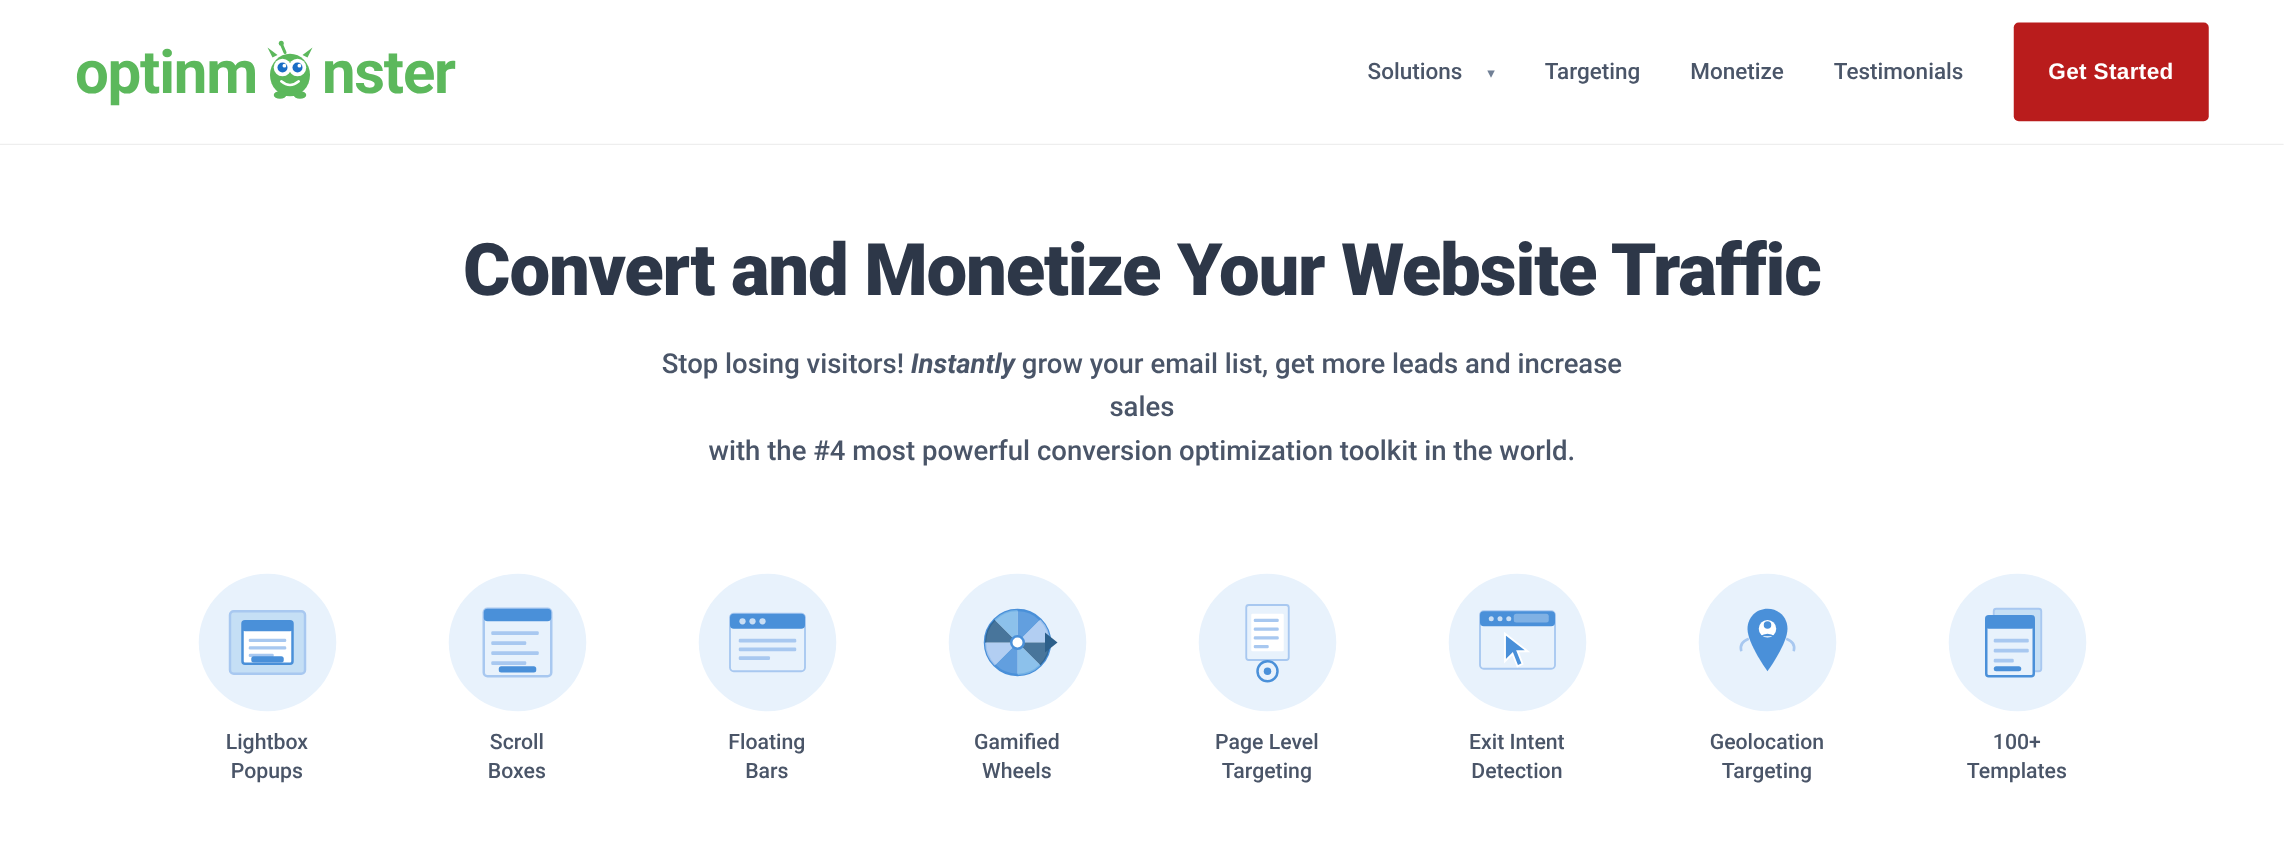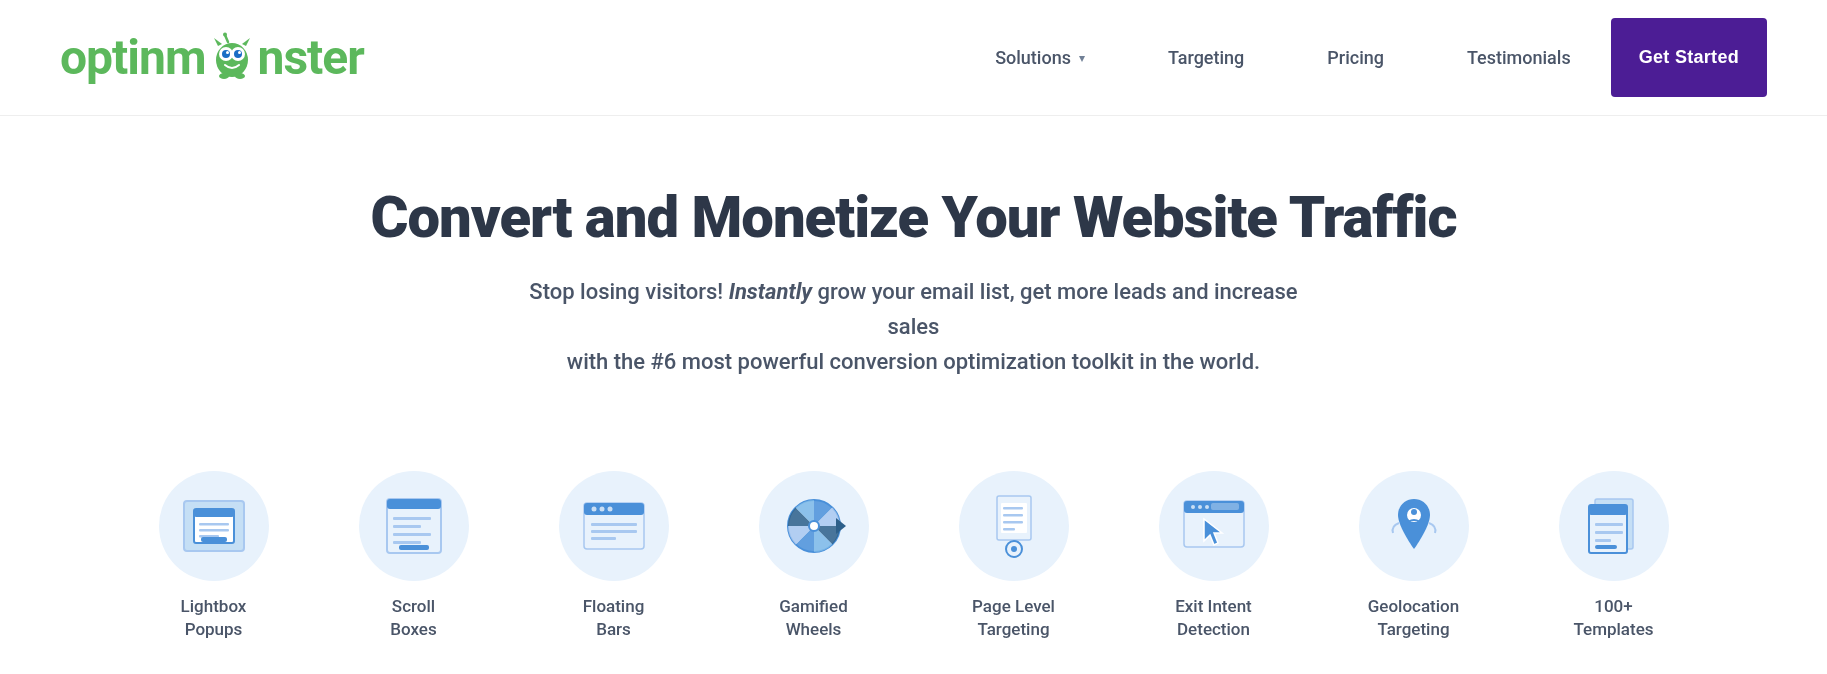--- a/index.html
+++ b/index.html
@@ -36,31 +36,30 @@
       display: flex;
       align-items: center;
       gap: 40px;
     }
     .nav-item {
       font-size: 18px;
       color: #4a5568;
       cursor: pointer;
       display: flex;
       align-items: center;
-      gap: 8px;
+      gap: 20px;
       font-weight: 500;
-      margin-left: 43px;
     }
     .chevron {
       font-size: 12px;
       color: #718096;
     }
 
     .get-started-btn {
-      background: #4c1d95;
+      background: #b91c1c;
       color: #fff;
       border: none;
       padding: 29px 28px;
       font-size: 18px;
       font-weight: 600;
       border-radius: 4px;
       cursor: pointer;
       letter-spacing: 0.3px;
     }
 
@@ -76,21 +75,21 @@
       line-height: 1.1;
       margin-bottom: 24px;
       letter-spacing: -1px;
     }
     .hero-subtitle {
       font-size: 22px;
       color: #4a5568;
       line-height: 1.6;
       font-weight: 500;
       max-width: 800px;
-      margin: 12px auto;
+      margin: 0 auto;
     }
     .hero-subtitle em {
       font-style: italic;
       font-weight: 700;
     }
 
     
     .features-row {
       display: flex;
       justify-content: center;
@@ -173,35 +172,35 @@
 
   <nav>
     <div class="nav-item">
       <span>Solutions</span>
       <span class="chevron">▾</span>
     </div>
     <div class="nav-item">
       <span>Targeting</span>
     </div>
     <div class="nav-item">
-      <span>Pricing</span>
+      <span>Monetize</span>
     </div>
     <div class="nav-item">
       <span>Testimonials</span>
     </div>
     <button class="get-started-btn">Get Started</button>
   </nav>
 </header>
 
 <main>
   <section class="hero">
     <h1 class="hero-title">Convert and Monetize Your Website Traffic</h1>
     <p class="hero-subtitle">
       <span>Stop losing visitors! </span><em>Instantly</em><span> grow your email list, get more leads and increase sales</span><br>
-      <span>with the #6 most powerful conversion optimization toolkit in the world.</span>
+      <span>with the #4 most powerful conversion optimization toolkit in the world.</span>
     </p>
   </section>
 
   <section class="features-row" id="features-container">
   <div class="feature-item">
         <div class="feature-circle">
           <svg viewBox="0 0 70 70" width="70" height="70">
             <rect x="5" y="10" width="60" height="50" rx="3" fill="#c5dff5" stroke="#a8c8f0" stroke-width="2"></rect>
             <rect x="15" y="18" width="40" height="34" rx="2" fill="white" stroke="#4a90d9" stroke-width="2"></rect>
             <rect x="15" y="18" width="40" height="8" rx="2" fill="#4a90d9"></rect>

